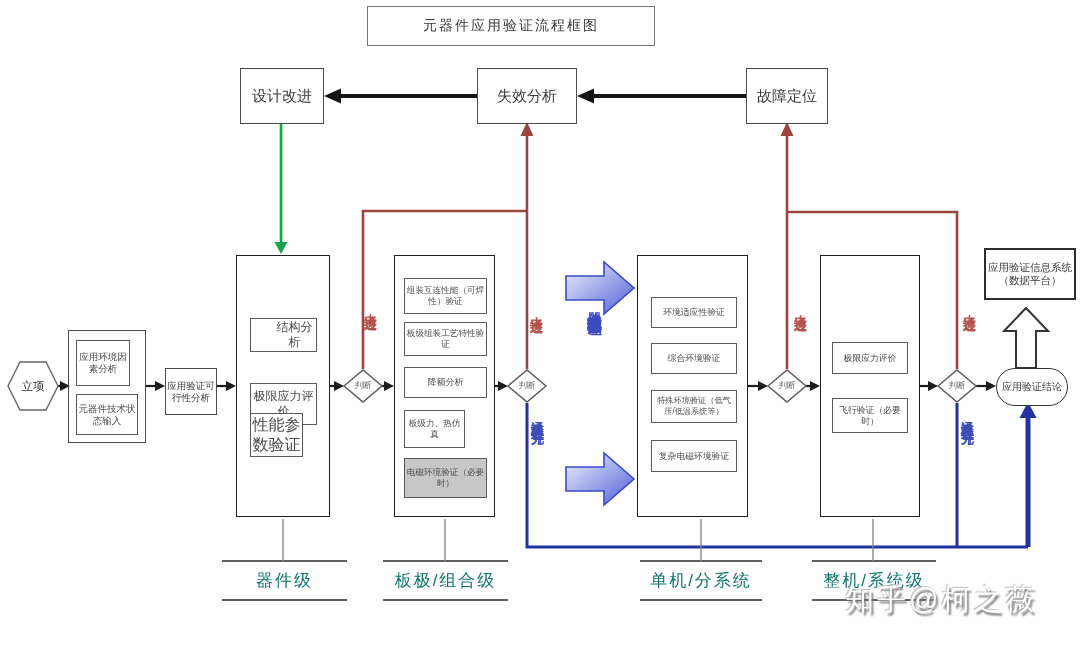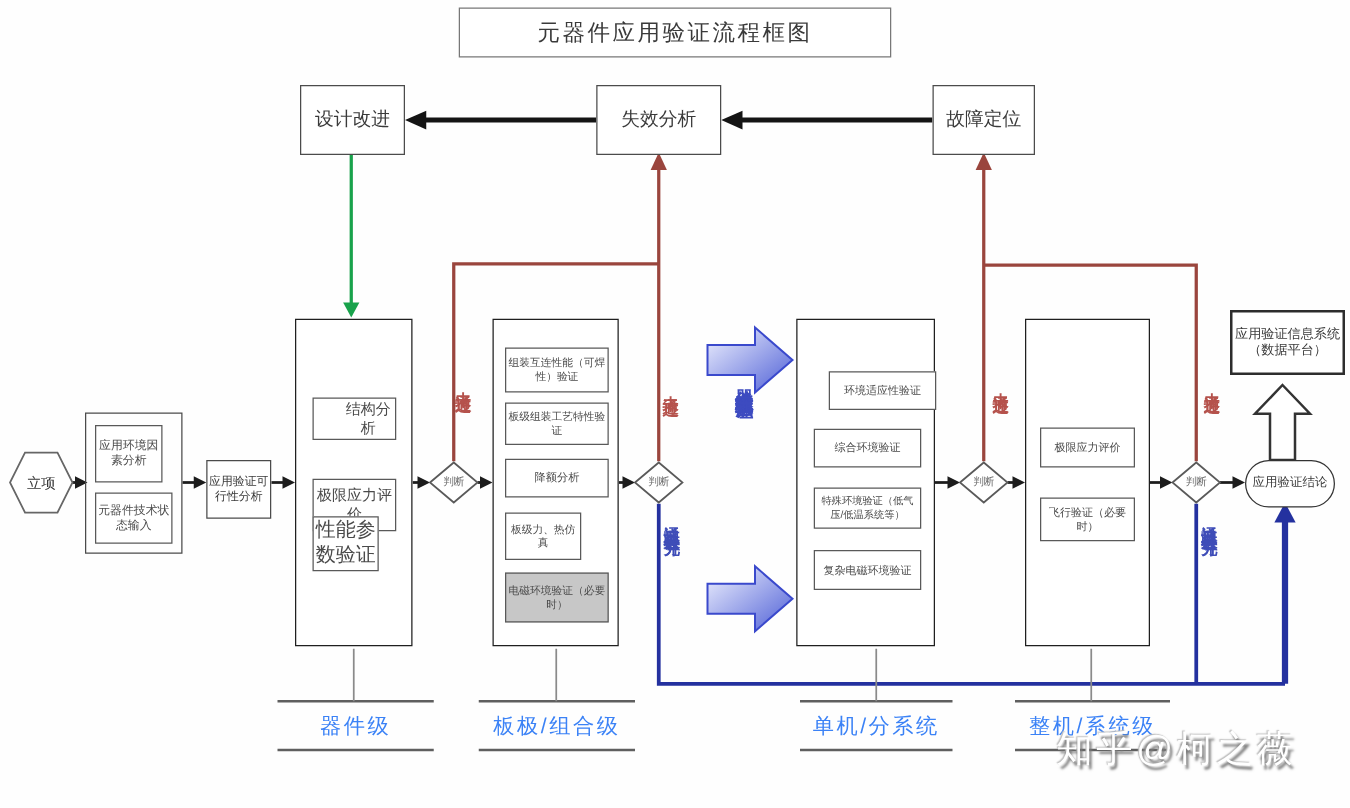--- a/index.html
+++ b/index.html
@@ -10,21 +10,21 @@
        text-align:center;color:#3a3a3a;line-height:1.25;}
   .colbox{border:1.8px solid #1f1f1f;background:#fff;}
   .inner{border:1.2px solid #595959;color:#4a4a4a;}
   .gray{background:#c7c7c7;}
   .plain{display:flex;align-items:center;justify-content:center;text-align:center;color:#333;}
   .vtext{writing-mode:vertical-rl;text-orientation:upright;letter-spacing:2px;line-height:1;}
   .fail{color:#b5524c;font-size:13px;font-weight:bold;}
   .pass{color:#3f4db8;font-size:13px;font-weight:bold;}
   .cannot{color:#3d4bc0;font-size:14.5px;font-weight:bold;letter-spacing:1px;}
   .decision-txt{color:#6b6b6b;font-size:8.5px;display:flex;align-items:center;justify-content:center;}
-  .rail-label{display:flex;align-items:center;justify-content:center;font-size:17px;color:#3b82f6;letter-spacing:2px;}
+  .rail-label{display:flex;align-items:center;justify-content:center;font-size:17px;color:#0f766e;letter-spacing:2px;}
   .watermark{color:#ffffff;font-size:29px;letter-spacing:3px;
              text-shadow:2px 3px 2px #7a7a7a, -1px -1px 1px #bdbdbd;}
   svg{position:absolute;left:0;top:0;}
 </style>
 </head>
 <body>
 
 <div id="stage">
 
   <svg width="1080" height="646" viewBox="0 0 1080 646">
@@ -117,21 +117,21 @@
         <line x1="812" y1="600" x2="936" y2="600"></line>
     </g>
     <g stroke="#8a8a8a" stroke-width="1.4">
       <line x1="283" y1="519" x2="283" y2="561"></line>
       <line x1="445" y1="519" x2="445" y2="561"></line>
       <line x1="701" y1="519" x2="701" y2="561"></line>
       <line x1="873" y1="519" x2="873" y2="561"></line>
     </g>
   </svg>
 
-  <div class="abs box" style="left:367px;top:6px;width:346px;height:40px;font-size:18px;letter-spacing:2px;border-color:#777;">元器件应用验证流程框图</div>
+  <div class="abs box" style="left:367px;top:6px;width:288px;height:40px;font-size:14px;letter-spacing:2px;border-color:#777;">元器件应用验证流程框图</div>
 
   <div class="abs box" style="left:240px;top:68px;width:84px;height:56px;font-size:15px;">设计改进</div>
   <div class="abs box" style="left:477px;top:68px;width:100px;height:56px;font-size:15px;">失效分析</div>
   <div class="abs box" style="left:746px;top:68px;width:82px;height:56px;font-size:15px;">故障定位</div>
 
   <div class="abs plain" style="left:8px;top:362px;width:50px;height:48px;font-size:11.5px;">立项</div>
 
   <div class="abs box" style="left:68px;top:330px;width:78px;height:113px;background:transparent;"></div>
   <div class="abs box inner" style="left:76px;top:340px;width:54px;height:46px;font-size:9.5px;">应用环境因素分析</div>
   <div class="abs box inner" style="left:76px;top:394px;width:62px;height:41px;font-size:9.5px;">元器件技术状态输入</div>
@@ -144,21 +144,21 @@
   <div class="abs box inner" style="left:250px;top:413px;width:53px;height:44px;font-size:16px;">性能参数验证</div>
 
   <div class="abs box colbox" style="left:394px;top:255px;width:101px;height:262px;"></div>
   <div class="abs box inner" style="left:404px;top:278px;width:83px;height:36px;font-size:8.6px;">组装互连性能（可焊性）验证</div>
   <div class="abs box inner" style="left:404px;top:322px;width:83px;height:34px;font-size:8.6px;">板级组装工艺特性验证</div>
   <div class="abs box inner" style="left:404px;top:367px;width:83px;height:31px;font-size:9px;">降额分析</div>
   <div class="abs box inner" style="left:404px;top:410px;width:61px;height:38px;font-size:8.6px;">板级力、热仿真</div>
   <div class="abs box inner gray" style="left:404px;top:458px;width:83px;height:40px;font-size:8.6px;">电磁环境验证（必要时）</div>
 
   <div class="abs box colbox" style="left:637px;top:255px;width:111px;height:262px;"></div>
-  <div class="abs box inner" style="left:651px;top:297px;width:86px;height:31px;font-size:8.8px;margin-left:12px;">环境适应性验证</div>
+  <div class="abs box inner" style="left:651px;top:297px;width:86px;height:31px;font-size:8.8px;">环境适应性验证</div>
   <div class="abs box inner" style="left:651px;top:343px;width:86px;height:31px;font-size:8.8px;">综合环境验证</div>
   <div class="abs box inner" style="left:651px;top:390px;width:86px;height:33px;font-size:8.2px;">特殊环境验证（低气压/低温系统等）</div>
   <div class="abs box inner" style="left:651px;top:440px;width:86px;height:32px;font-size:8.8px;">复杂电磁环境验证</div>
 
   <div class="abs box colbox" style="left:820px;top:255px;width:100px;height:262px;"></div>
   <div class="abs box inner" style="left:832px;top:342px;width:76px;height:32px;font-size:8.8px;">极限应力评价</div>
   <div class="abs box inner" style="left:832px;top:398px;width:76px;height:35px;font-size:8.8px;">飞行验证（必要时）</div>
 
   <div class="abs box" style="left:996px;top:368px;width:72px;height:38px;font-size:10px;border-radius:20px;border-width:1.6px;border-color:#333;">应用验证结论</div>
 

